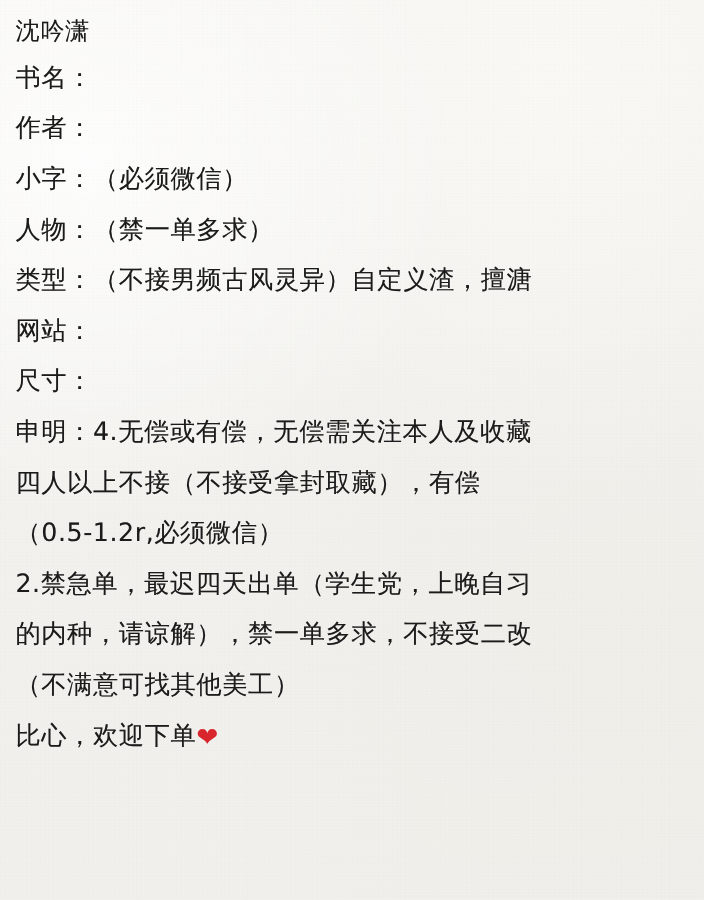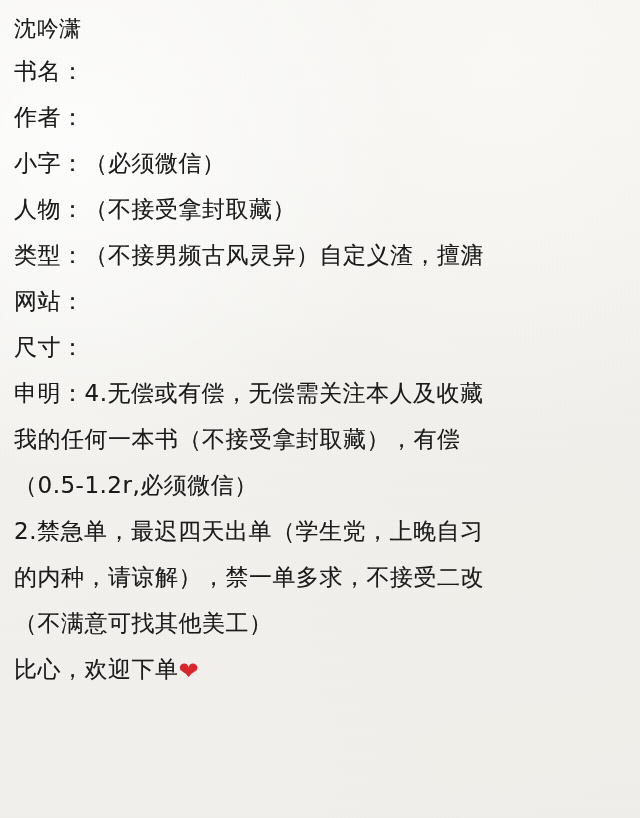--- a/index.html
+++ b/index.html
@@ -72,26 +72,26 @@
 <div class="paper"></div>
 <div class="grain"></div>
 
 <div class="note">
 
   <div class="line title">沈吟潇</div>
 
   <div class="line">书名：</div>
   <div class="line">作者：</div>
   <div class="line">小字：（必须微信）</div>
-  <div class="line">人物：（不接受拿封取藏）</div>
+  <div class="line">人物：（禁一单多求）</div>
   <div class="line">类型：（不接男频古风灵异）自定义渣，擅溏</div>
   <div class="line">网站：</div>
   <div class="line">尺寸：</div>
   <div class="line">申明：4.无偿或有偿，无偿需关注本人及收藏</div>
-  <div class="line indent">我的任何一本书（不接受拿封取藏），有偿</div>
+  <div class="line indent">四人以上不接（不接受拿封取藏），有偿</div>
   <div class="line indent">（0.5-1.2r,必须微信）</div>
   <div class="line">2.禁急单，最迟四天出单（学生党，上晚自习</div>
   <div class="line indent">的内种，请谅解），禁一单多求，不接受二改</div>
   <div class="line indent">（不满意可找其他美工）</div>
 
   <div class="line"><span>比心，欢迎下单</span><span class="heart">❤</span></div>
 
 </div>
 
 </body></html>

